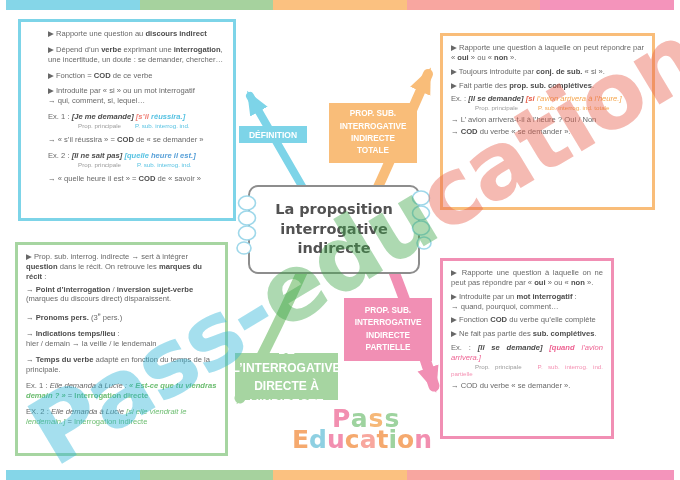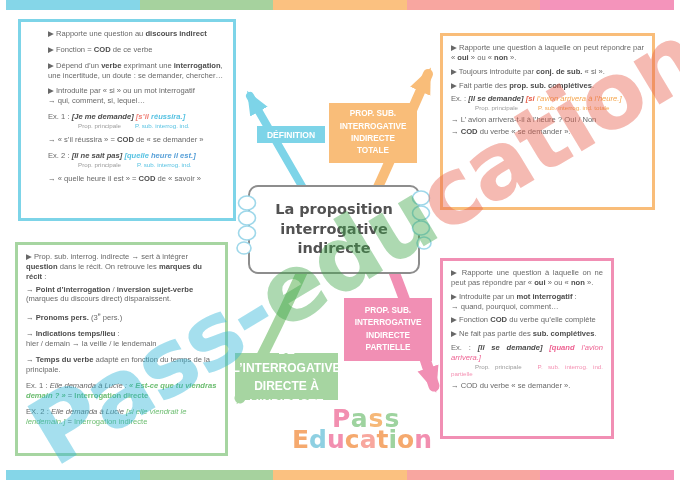--- a/index.html
+++ b/index.html
@@ -26,21 +26,21 @@
   .box-def{left:18px;top:19px;width:218px;height:202px;padding-left:27px;}
   .box-totale{left:440px;top:33px;width:215px;height:177px;}
   .box-direct{left:15px;top:242px;width:213px;height:214px;}
   .box-direct .ln{margin-top:6.5px;}
   .box-partielle{left:440px;top:258px;width:174px;height:181px;}
 
   
   .branch-label{position:absolute;color:#fff;font-weight:bold;text-align:center;
                 white-space:pre-line;z-index:2;display:flex;align-items:center;
                 justify-content:center;box-sizing:border-box;}
-  .label-definition{left:257px;top:126px;width:68px;height:17px;font-size:8.5px;}
+  .label-definition{left:239px;top:126px;width:68px;height:17px;font-size:8.5px;}
   .label-totale{left:329px;top:103px;width:88px;height:60px;font-size:8.2px;line-height:1.5;}
   .label-direct{left:235px;top:316px;width:103px;height:47px;font-size:12px;line-height:1.5;margin-top:37px;}
   .label-partielle{left:344px;top:298px;width:88px;height:63px;font-size:8.2px;line-height:1.5;}
 
   
   .center-box{position:absolute;left:248px;top:185px;width:172px;height:89px;background:#fff;
               border:2px solid #8d8d8d;border-radius:10px;z-index:3;display:flex;
               align-items:center;justify-content:center;text-align:center;box-sizing:border-box;}
   .center-title{font-size:14.5px;font-weight:bold;color:#525252;line-height:1.35;width:150px;
                 font-family:"DejaVu Sans",sans-serif;}
@@ -93,22 +93,22 @@
       </marker>
     </defs>
     <path d="M 310 200 C 288 162, 274 138, 250 96" fill="none" stroke-width="8" stroke-linecap="round" marker-end="url(#ah0)" style="stroke: rgb(125, 212, 232);"></path>
     <path d="M 372 200 C 392 158, 402 132, 428 74" fill="none" stroke-width="10" stroke-linecap="round" marker-end="url(#ah1)" style="stroke: rgb(249, 189, 121);"></path>
     <path d="M 302 272 C 283 314, 266 350, 240 398" fill="none" stroke-width="11" stroke-linecap="round" marker-end="url(#ah2)" style="stroke: rgb(166, 213, 161);"></path>
     <path d="M 394 272 C 410 312, 420 344, 434 386" fill="none" stroke-width="11" stroke-linecap="round" marker-end="url(#ah3)" style="stroke: rgb(241, 143, 180);"></path>
   </svg>
 
   <div class="infobox box-def" style="border-color: rgb(125, 212, 232);">
       <div class="ln"><span>▶ Rapporte une question au </span><span style="font-weight: bold; color: rgb(77, 77, 77);">discours indirect</span></div>
+      <div class="ln"><span>▶ Dépend d’un </span><span style="font-weight: bold; color: rgb(77, 77, 77);">verbe</span><span> exprimant une </span><span style="font-weight: bold; color: rgb(77, 77, 77);">interrogation</span><span>, une incertitude, un doute : se demander, chercher…</span></div>
       <div class="ln"><span>▶ Fonction = </span><span style="font-weight: bold; color: rgb(77, 77, 77);">COD</span><span> de ce verbe</span></div>
-      <div class="ln"><span>▶ Dépend d’un </span><span style="font-weight: bold; color: rgb(77, 77, 77);">verbe</span><span> exprimant une </span><span style="font-weight: bold; color: rgb(77, 77, 77);">interrogation</span><span>, une incertitude, un doute : se demander, chercher…</span></div>
       <div class="ln"><span>▶ Introduite par « si » ou un mot interrogatif
 → qui, comment, si, lequel…</span></div>
       <div class="ln"><span>Ex. 1 : </span><span style="font-weight: bold; color: rgb(77, 77, 77); font-style: italic;">[Je me demande] </span><span style="font-weight: bold; font-style: italic; color: rgb(240, 131, 122);">[s’il</span><span style="font-weight: bold; font-style: italic; color: rgb(86, 194, 226);"> réussira.]</span></div>
       <div class="ln cap"><span style="color: rgb(155, 155, 155); margin-left: 30px;">Prop. principale</span><span style="color: rgb(86, 194, 226); margin-left: 14px;">P. sub. interrog. ind.</span></div>
       <div class="ln"><span>→ « s’il réussira » = </span><span style="font-weight: bold; color: rgb(77, 77, 77);">COD</span><span> de « se demander »</span></div>
       <div class="ln"><span>Ex. 2 : </span><span style="font-weight: bold; color: rgb(77, 77, 77); font-style: italic;">[Il ne sait pas] </span><span style="font-weight: bold; font-style: italic; color: rgb(86, 194, 226);">[quelle</span><span style="font-style: italic; color: rgb(88, 160, 216); font-weight: bold;"> heure il est.]</span></div>
       <div class="ln cap"><span style="color: rgb(155, 155, 155); margin-left: 30px;">Prop. principale</span><span style="color: rgb(86, 194, 226); margin-left: 16px;">P. sub. interrog. ind.</span></div>
       <div class="ln"><span>→ « quelle heure il est » = </span><span style="font-weight: bold; color: rgb(77, 77, 77);">COD</span><span> de « savoir »</span></div>
     </div>
   <div class="infobox box-totale roomy justify" style="border-color: rgb(249, 189, 121);">

